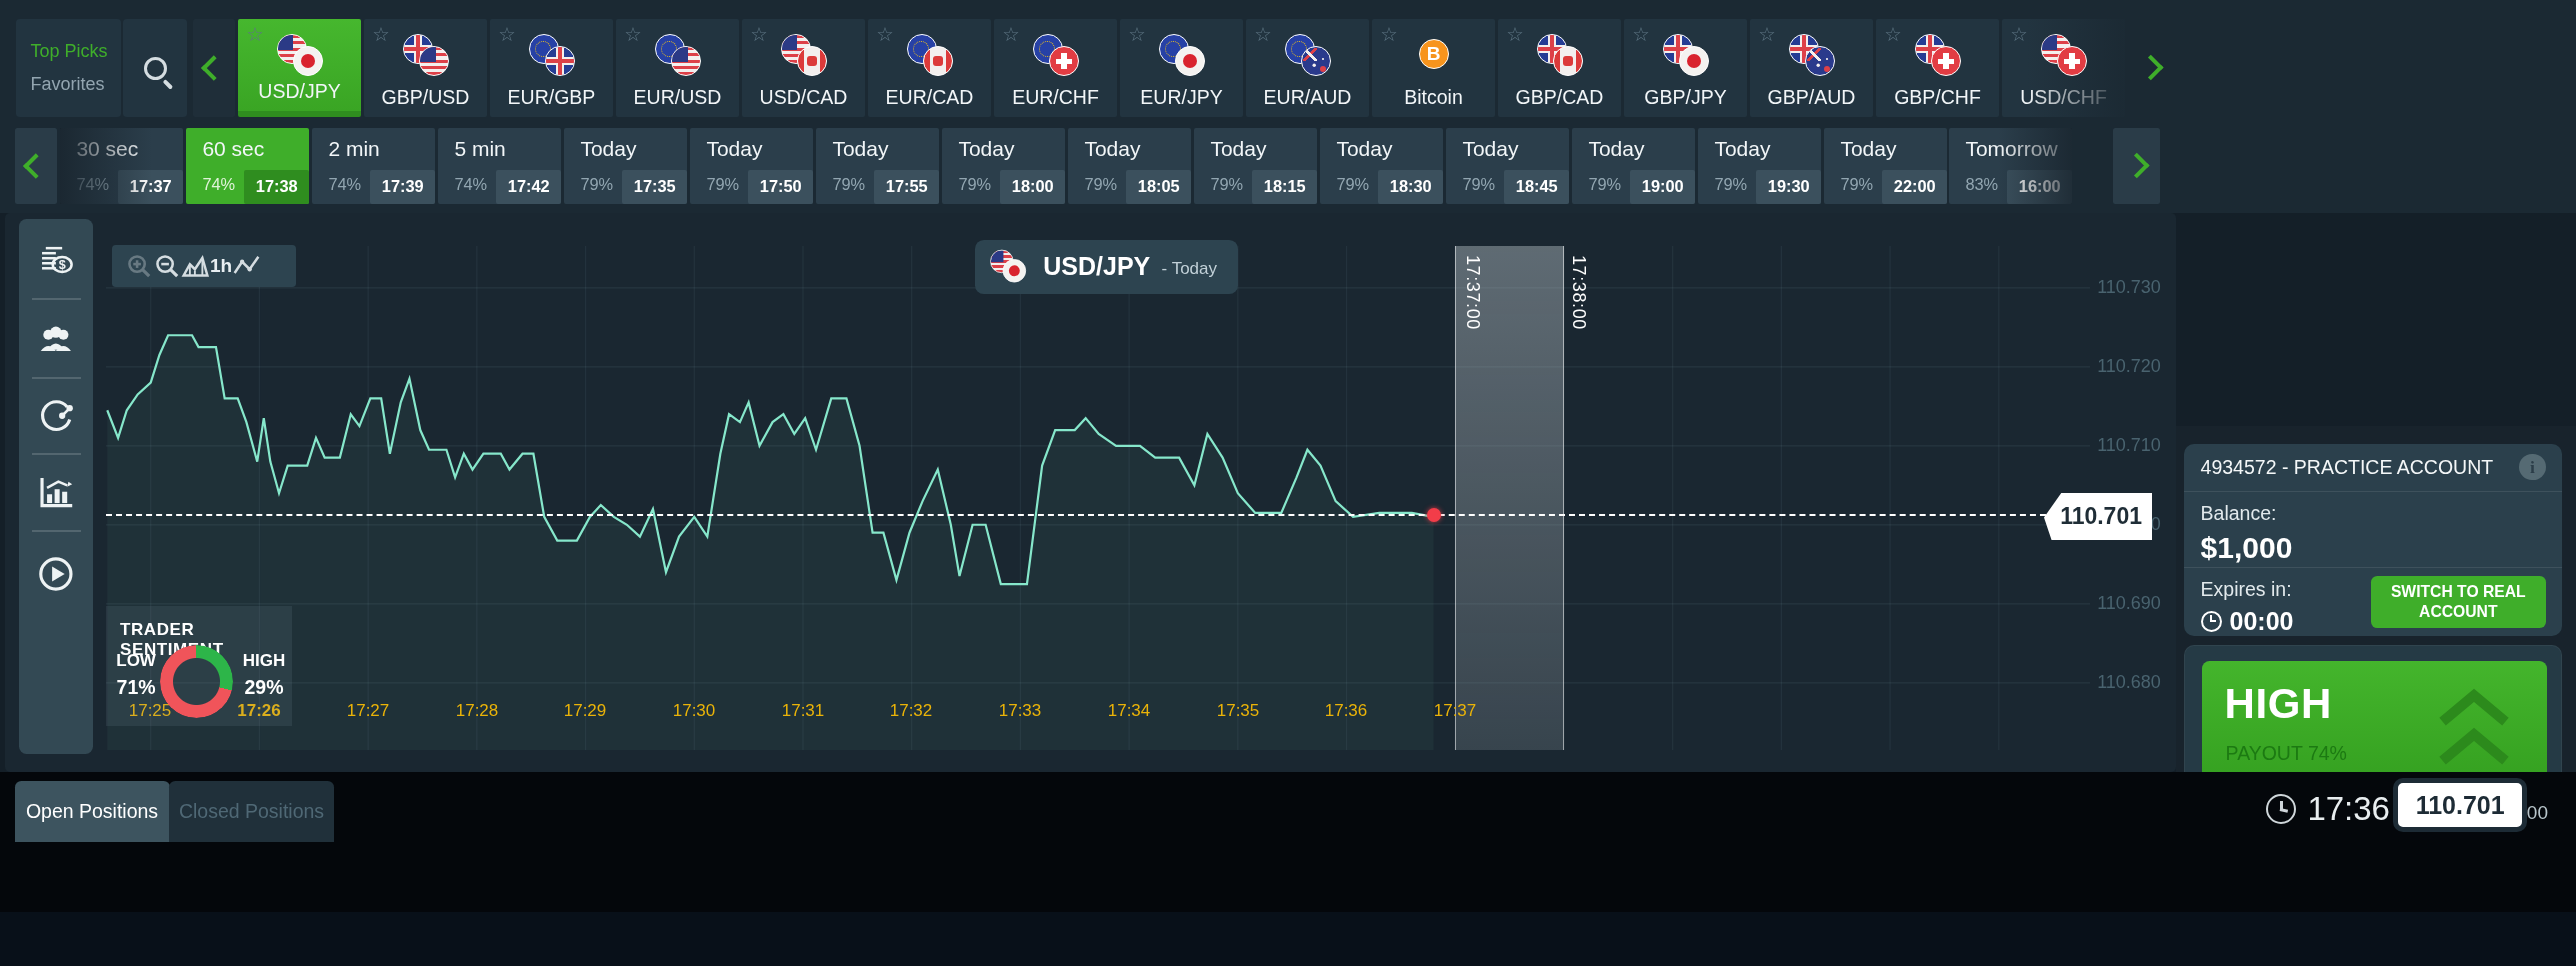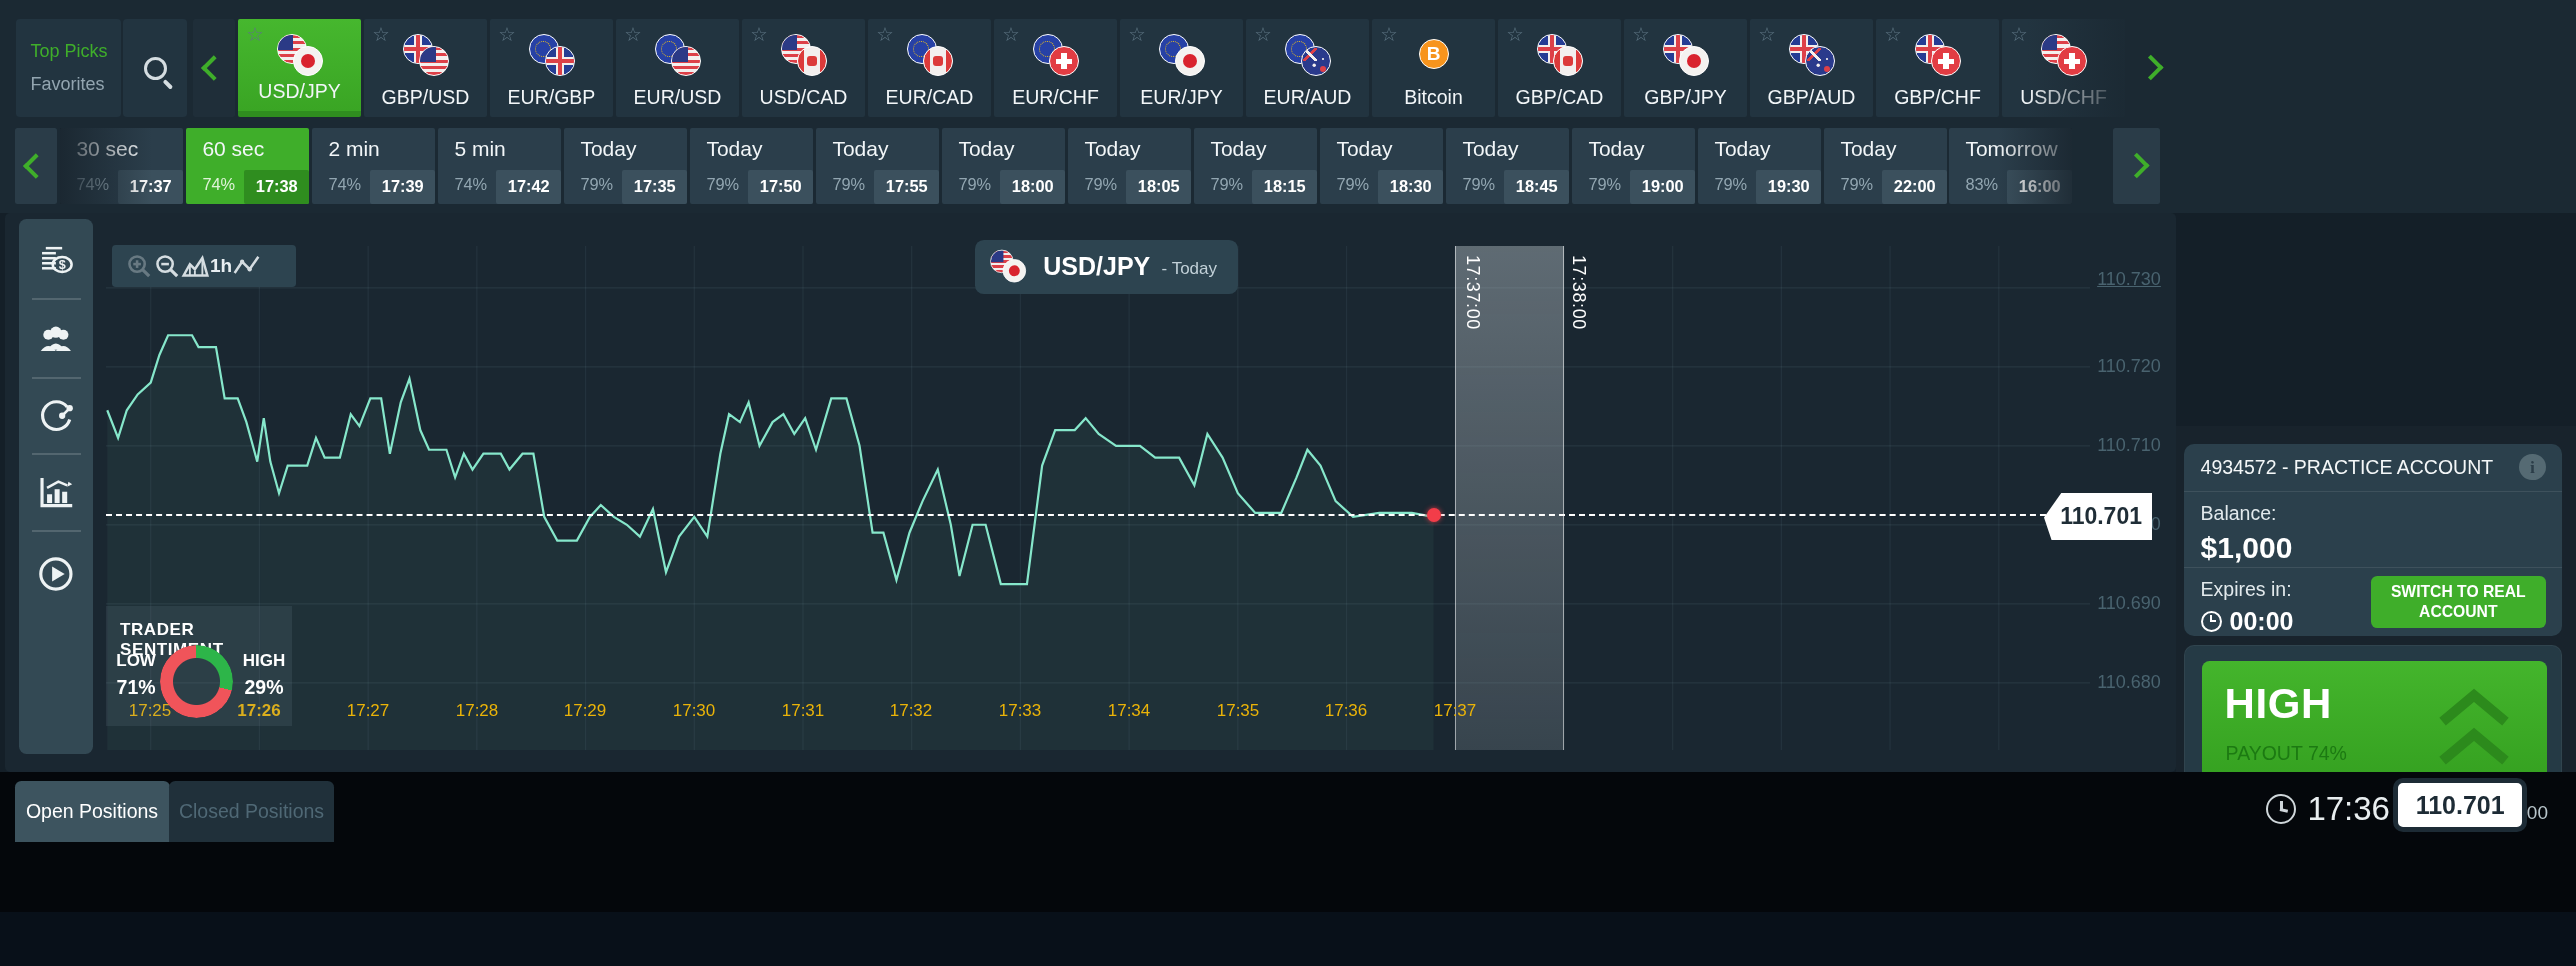--- a/index.html
+++ b/index.html
@@ -404,21 +404,21 @@
       </svg>
 
     <div id="band">
       <span class="bandlab" style="left:6.3px">17:37:00</span>
       <span class="bandlab" style="left:112px">17:38:00</span>
     </div>
     <div id="dashline"></div>
     <div id="enddot"></div>
     <div id="pricetag">110.701</div>
     <div id="yaxis">
-        <div class="ylab" style="top: 56px; text-decoration: underline;">110.730</div>
+        <div class="ylab" style="top: 64px;">110.730</div>
         <div class="ylab" style="top: 143px;">110.720</div>
         <div class="ylab" style="top: 222px; text-align: center;">110.710</div>
         <div class="ylab" style="top: 301px;">110.700</div>
         <div class="ylab" style="top: 380px;">110.690</div>
         <div class="ylab" style="top: 459px;">110.680</div>
       </div>
     <div id="xaxis">
         <div class="xlab" style="left: 145px;">17:25</div>
         <div class="xlab" style="left: 254px; font-weight: bold;">17:26</div>
         <div class="xlab" style="left: 363px;">17:27</div>

